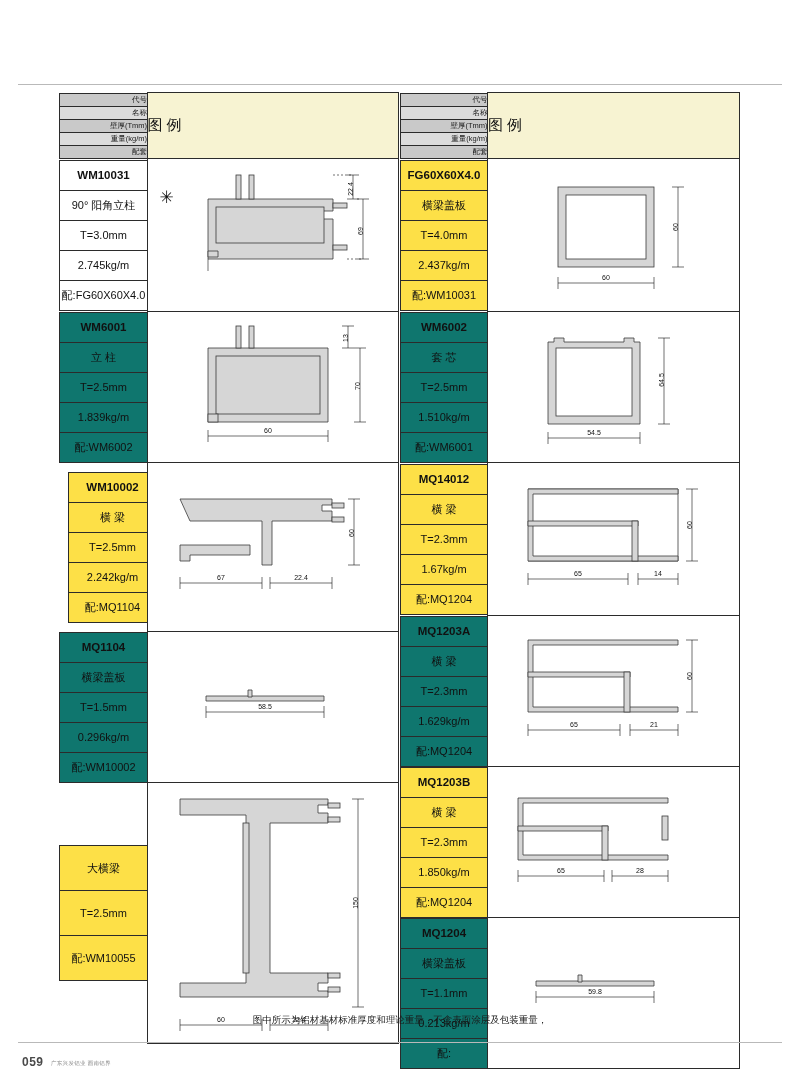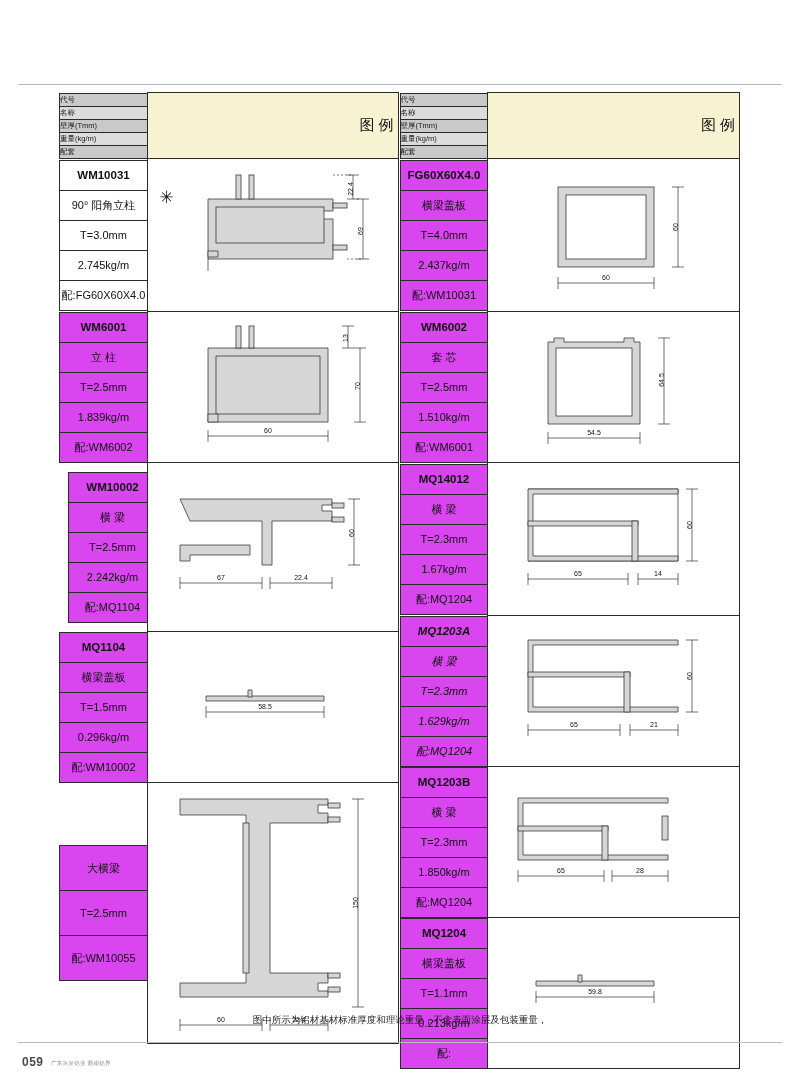--- a/index.html
+++ b/index.html
@@ -46,41 +46,42 @@
   
   .hdr-label {
     width: 88px;
     background: #c9c9c9;
     font-size: 7.5px;
     color: #1a1a1a;
     padding: 1px 3px;
     height: 13px;
     line-height: 11px;
     white-space: nowrap;
+    text-align: right;
   }
   .hdr-label.alt { background: #dcdcdc; }
   .hdr-fig {
     background: #f7f3d2;
-    text-align: right;
+    text-align: left;
     font-size: 15px;
     letter-spacing: 4px;
     color: #111;
   }
   
   .lbl {
     width: 88px;
     text-align: center;
     font-size: 11px;
     color: #111;
     height: 30px;
     background: #e8e8e8;
   }
   .lbl.code { font-weight: bold; font-size: 11.5px; text-align: center; }
-  .lbl.yellow { background: #d946ef; }
-  .lbl.grey { background: #d946ef; }
+  .lbl.yellow { background: #0f766e; }
+  .lbl.grey { background: #fde047; }
   .lbl.white { background: #ffffff; }
   .lbl.tall { height: 45px; }
   .fig {
     background: #ffffff;
     position: relative;
     height: 1px;
   }
   .fig .canvas { position: relative; width: 100%; height: 100%; }
   svg { display:block; }
   .star {
@@ -541,21 +542,21 @@
                 <line class="ln" x1="150" y1="116" x2="190" y2="116"></line>
                 <line class="ln" x1="150" y1="110" x2="150" y2="122"></line>
                 <line class="ln" x1="190" y1="110" x2="190" y2="122"></line>
                 <text class="dim" x="170" y="113" text-anchor="middle">14</text>
               </svg>
             </div>
           </td>
         </tr>
 
         <tr>
-          <td style="border:none;padding:0;font-style:italic;">
+          <td style="border:none;padding:0;">
             <table class="t" style="width:100%">
               <tbody>
                     <tr>
                       <td class="lbl code yellow">MQ1203A</td>
                     </tr>
               <tr>
                       <td class="lbl yellow">横  梁</td>
                     </tr>
               <tr>
                       <td class="lbl yellow">T=2.3mm</td>

